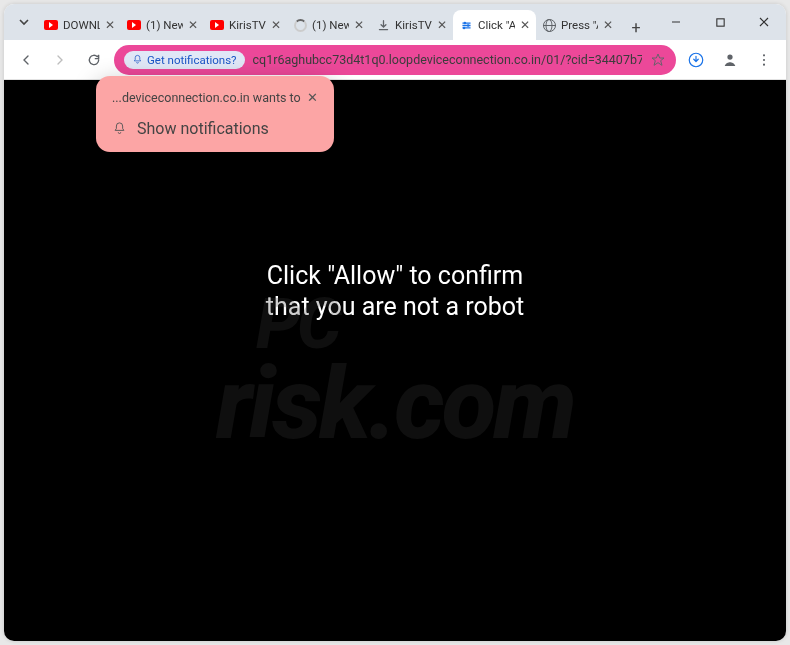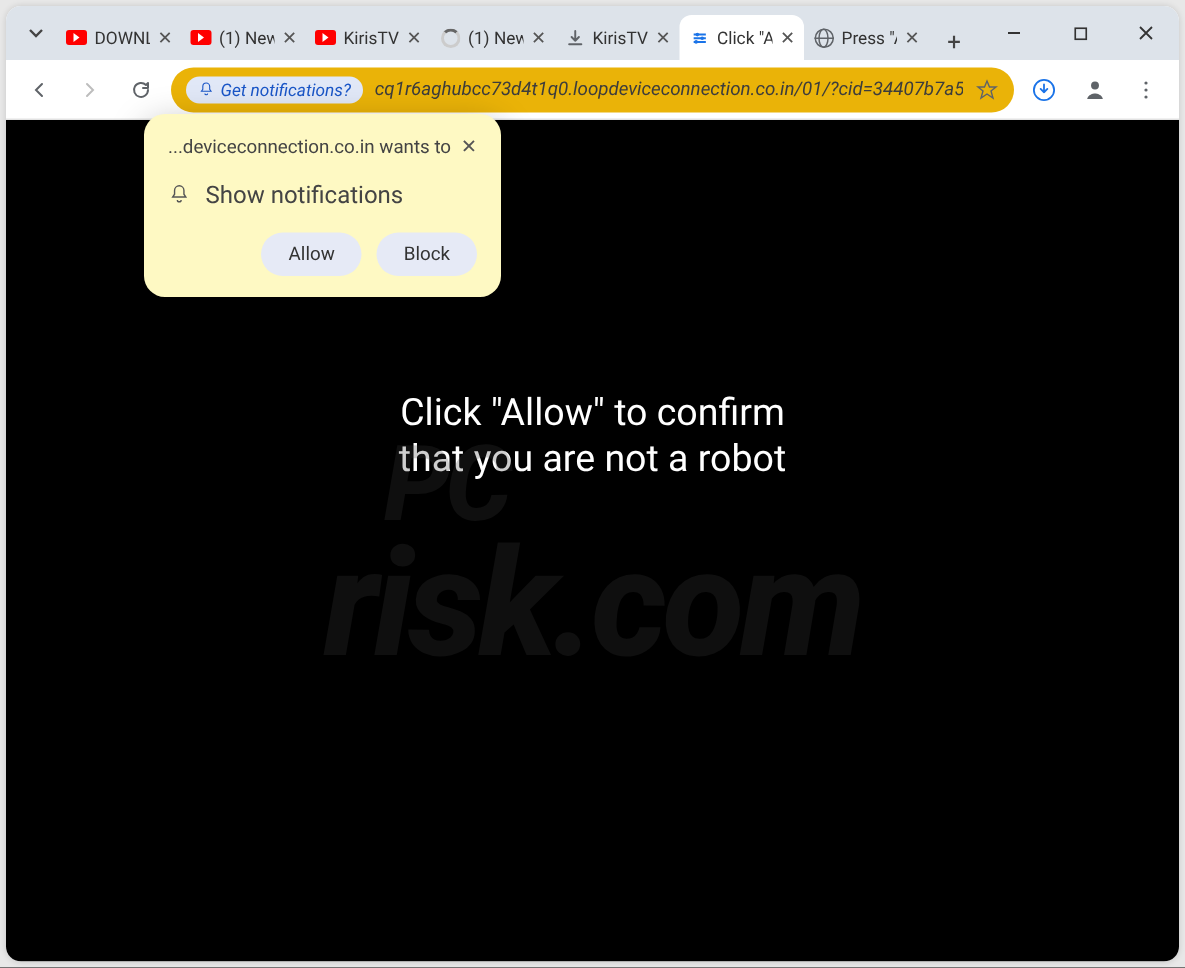--- a/index.html
+++ b/index.html
@@ -11,30 +11,30 @@
 .tab.active { background: #fff; }
 .tab .favicon { width: 14px; height: 14px; flex-shrink:0; display:flex; align-items:center; justify-content:center; }
 .tab .label { white-space: nowrap; overflow:hidden; flex:1; }
 .tab .close { font-size: 12px; color:#555; flex-shrink:0; }
 .newtab { width:26px; height:26px; display:flex; align-items:center; justify-content:center; color:#444; font-size:16px; cursor:pointer; margin-left:4px; }
 .winctrls { margin-left:auto; display:flex; }
 .winbtn { width:44px; height:36px; display:flex; align-items:center; justify-content:center; color:#333; cursor:pointer; }
 .toolbar { height:40px; background:#fff; display:flex; align-items:center; padding: 0 8px; gap:6px; border-bottom:1px solid #e2e2e2; }
 .navbtn { width:28px; height:28px; border-radius:50%; display:flex; align-items:center; justify-content:center; color:#5f6368; cursor:pointer; }
 .navbtn.disabled { color:#bdbdbd; }
-.omnibox { flex:1; height:30px; background:#eab308; border-radius:15px; display:flex; align-items:center; padding:0 10px; gap:8px; overflow:hidden;font-style:italic; }
+.omnibox { flex:1; height:30px; background:#ec4899; border-radius:15px; display:flex; align-items:center; padding:0 10px; gap:8px; overflow:hidden; }
 .chip { background:#e1e8f7; color:#1a56c7; border-radius:10px; padding:2px 8px; font-size:11.5px; display:flex; align-items:center; gap:4px; flex-shrink:0; }
 .url { font-size:12.5px; color:#3c3c3c; white-space:nowrap; overflow:hidden; flex:1; }
 .star { color:#5f6368; flex-shrink:0; }
 .toolicon { width:28px; height:28px; border-radius:50%; display:flex; align-items:center; justify-content:center; color:#5f6368; cursor:pointer; }
 .content { position:relative; width:100%; height: calc(100% - 76px); background:#000; display:flex; align-items:flex-start; justify-content:center; overflow:hidden; }
 .msg { color:#fff; font-size:25px; font-weight:400; text-align:center; margin-top:180px; line-height:1.25; font-family: Arial, sans-serif; }
 .watermark { position:absolute; left:50%; top:52%; transform:translate(-50%,-50%); font-size:100px; font-weight:800; color:rgba(60,60,60,0.25); font-style:italic; font-family: Arial, sans-serif; letter-spacing:-3px; pointer-events:none; }
 .watermark .pc { font-size:70px; display:block; text-align:left; margin-left:40px; margin-bottom:-20px; }
-.notif-popup { position:absolute; left:92px; top:72px; width:238px; background:#fef9c3; border-radius:14px; box-shadow: 0 6px 24px rgba(0,0,0,0.28); padding:14px 16px 14px 16px; z-index:20; }
+.notif-popup { position:absolute; left:92px; top:72px; width:238px; background:#fca5a5; border-radius:14px; box-shadow: 0 6px 24px rgba(0,0,0,0.28); padding:14px 16px 14px 16px; z-index:20; }
 .notif-head { display:flex; align-items:center; justify-content:space-between; font-size:12.5px; color:#444; }
 .notif-body { display:flex; align-items:center; gap:10px; margin-top:14px; font-size:16px; color:#444; }
 .notif-actions { display:flex; gap:10px; justify-content:flex-end; margin-top:16px; }
 .pillbtn { background:#e6eaf6; border:none; border-radius:18px; padding:7px 18px; font-size:12.5px; color:#333; cursor:pointer; }
 svg { display:block; }
 .yt { background:#f00; width:14px; height:10px; border-radius:2px; position:relative; }
 .yt:after { content:''; position:absolute; left:5px; top:2px; border-left:4px solid #fff; border-top:3px solid transparent; border-bottom:3px solid transparent; }
 .globe { width:13px; height:13px; border:1.2px solid #5f6368; border-radius:50%; position:relative; }
 .globe:before { content:''; position:absolute; left:50%; top:-1px; bottom:-1px; width:5px; border:1.2px solid #5f6368; border-radius:50%; transform:translateX(-50%); }
 .globe:after { content:''; position:absolute; left:-1px; right:-1px; top:50%; height:0; border-top:1.2px solid #5f6368; }
@@ -200,18 +200,14 @@
     <div class="notif-head">
       <span>...deviceconnection.co.in wants to</span>
       <span style="cursor:pointer;color:#555;font-size:13px;">✕</span>
     </div>
     <div class="notif-body">
       <svg width="15" height="15" viewBox="0 0 24 24">
           <path d="M12 3a5 5 0 0 0-5 5v4l-2 3h14l-2-3V8a5 5 0 0 0-5-5zM10 18a2 2 0 0 0 4 0" stroke="#555" stroke-width="1.5" fill="none"></path>
         </svg>
       <span>Show notifications</span>
     </div>
-    <div class="notif-actions">
-      <button class="pillbtn">Allow</button>
-      <button class="pillbtn">Block</button>
-    </div>
   </div>
 </div>
 
 </body></html>

